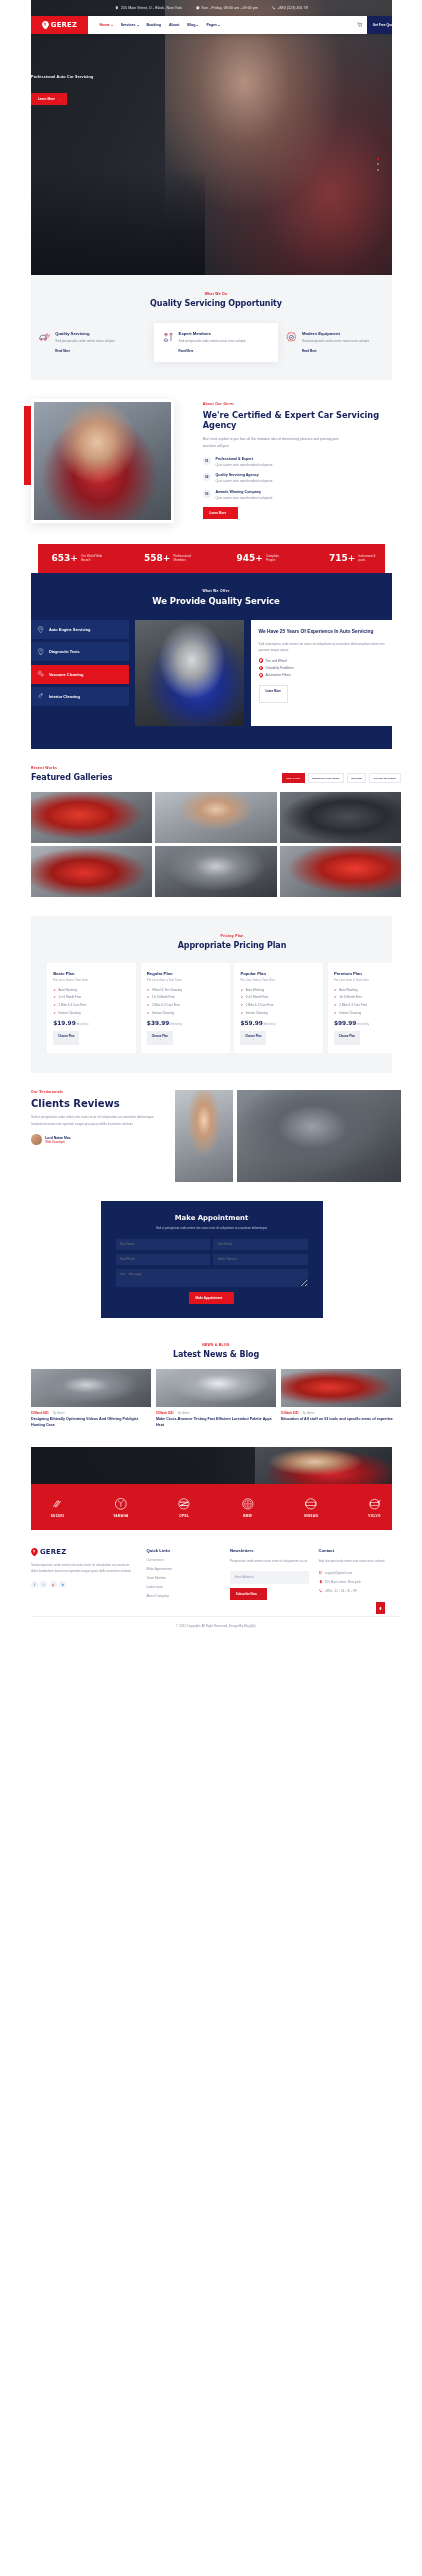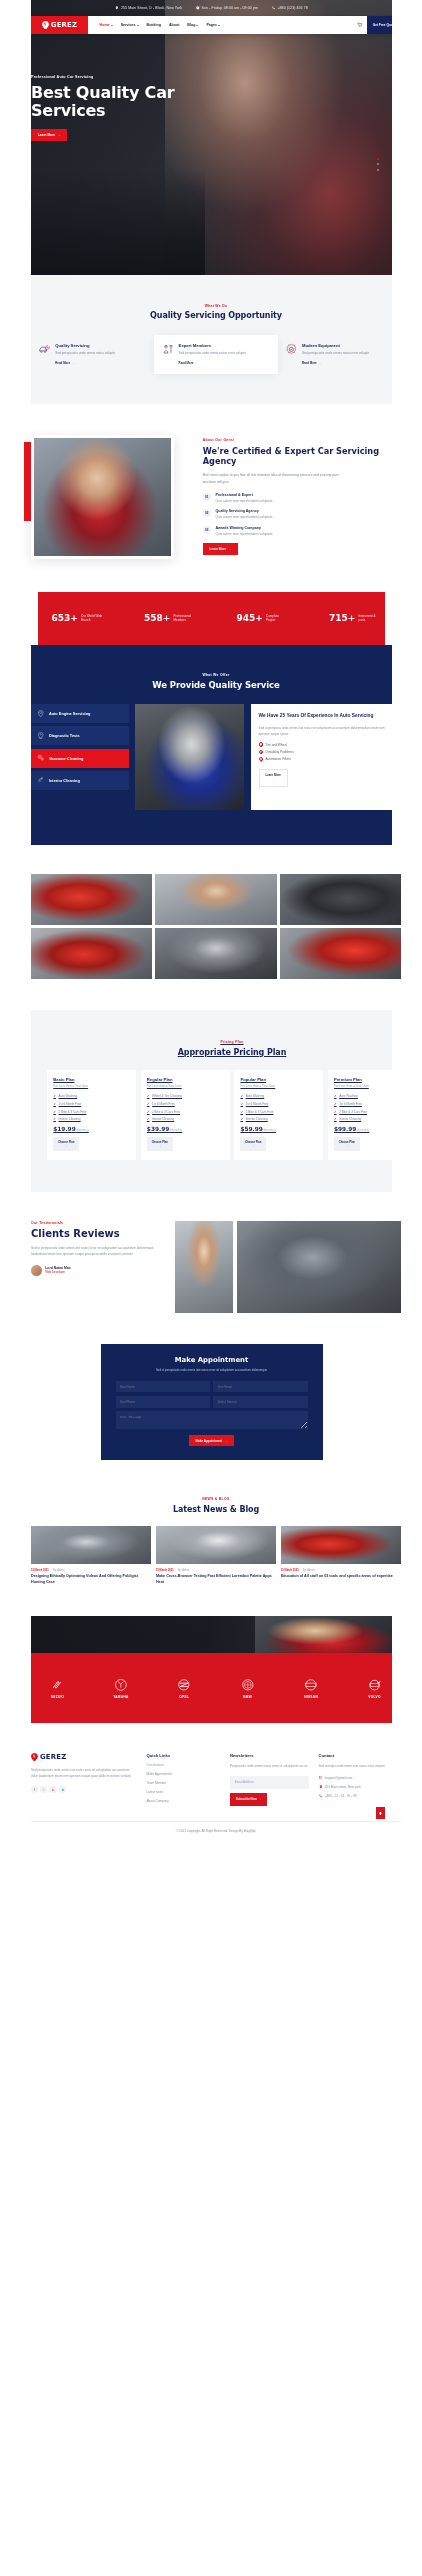--- a/index.html
+++ b/index.html
@@ -6,21 +6,21 @@
   * { margin:0; padding:0; box-sizing:border-box; }
   html,body { width:423px; }
   body {
     font-family:"Liberation Sans", sans-serif;
     background:#ffffff;
     color:#1b2559;
     width:423px;
     overflow-x:hidden;
   }
   .wrap { width:361px; margin:0 auto; position:relative; }
-  .container { width:370px; margin:12px auto; position:relative; }
+  .container { width:370px; margin:0 auto; position:relative; }
 
   
   .hero {
     height:275px;
     position:relative;
     background:
       linear-gradient(105deg, rgba(22,26,38,.93) 0%, rgba(22,26,38,.80) 42%, rgba(30,34,46,.45) 62%, rgba(40,42,50,.25) 100%),
       radial-gradient(circle at 68% 38%, #8a6f63 0%, #5e4a42 18%, #3c3a3c 40%, #26282e 70%);
     overflow:hidden;
   }
@@ -192,21 +192,21 @@
   .gal-grid { display:grid; grid-template-columns:repeat(3,1fr); gap:3.2px; margin-top:8.5px; }
   .gtile { height:51px; }
   .g1 { background:radial-gradient(ellipse at 40% 45%,#e23b2c 0%,#a81d18 32%,rgba(0,0,0,0) 62%), linear-gradient(150deg,#9ca2a8,#4d5157); }
   .g2 { background:radial-gradient(ellipse at 50% 34%,#e6c7ab 0%,#c59a7a 18%,rgba(0,0,0,0) 44%), linear-gradient(160deg,#b9bec4,#6d7278); }
   .g3 { background:radial-gradient(ellipse at 56% 48%,#4a4d53 0%,#2a2c31 40%,rgba(0,0,0,0) 70%), linear-gradient(140deg,#6f757c,#303338); }
   .g4 { background:radial-gradient(ellipse at 44% 52%,#e2342b 0%,#9c1b17 34%,rgba(0,0,0,0) 66%), linear-gradient(150deg,#aeb3b9,#51555b); }
   .g5 { background:radial-gradient(ellipse at 50% 40%,#c9ccd1 0%,#82878d 26%,rgba(0,0,0,0) 58%), linear-gradient(160deg,#7d838a,#35383d); }
   .g6 { background:radial-gradient(ellipse at 62% 44%,#ef3b2f 0%,#a81e18 32%,rgba(0,0,0,0) 64%), linear-gradient(140deg,#9aa0a6,#44484e); }
 
   
-  .pricing { background:#f4f5f7; padding:18px 16px 20px;text-decoration:underline; }
+  .pricing { background:#f4f5f7; padding:18px 16px 20px; }
   .price-grid { display:flex; gap:4.2px; margin-top:12.7px; }
   .price-card { flex:1; background:#fff; padding:7.4px 6.3px 8.5px; }
   .p-name { font-size:4.2px; font-weight:700; color:#16205a; margin-bottom:2.1px; }
   .p-sub { font-size:3px; color:#959cad; margin-bottom:5.8px; }
   .p-li { display:flex; align-items:center; gap:2.6px; font-size:3px; color:#7a8196; margin-bottom:3.7px; }
   .p-li .ck { color:#e3131e; font-size:3.2px; font-weight:700; }
   .p-amt { margin-top:4.8px; font-size:5.8px; font-weight:700; color:#16205a; font-family:"DejaVu Sans", sans-serif; }
   .p-amt span { font-size:3px; font-weight:400; color:#9aa1b1; }
   .p-btn { margin-top:5.3px; background:#eef0f4; color:#16205a; font-size:2.7px; font-weight:700; padding:3.7px 4.8px; display:inline-flex; flex-direction:column; align-items:center; gap:0.5px; }
 
@@ -362,21 +362,20 @@
               <circle cx="9" cy="19" r="1.6" fill="#16205a"></circle>
               <circle cx="17" cy="19" r="1.6" fill="#16205a"></circle>
             </svg>
           <div class="quote-btn">Get Free Quote</div>
         </div>
       </div>
     </div>
 
     <div class="hero-copy">
       <div class="hero-sub">Professional Auto Car Servicing</div>
-      <h1 class="hero-title">Best Quality Car Services</h1>
       <div class="hero-btn">
         <span>Learn More</span>
         <span>→</span>
       </div>
     </div>
     <div class="hero-dots">
       <i class="on"></i>
       <i></i>
       <i></i>
     </div>
@@ -566,20 +565,32 @@
             <span>Learn More</span>
             <span>→</span>
           </div>
         </div>
       </div>
     </div>
   </section>
 
   <section class="gal">
     <div class="container">
+      <div class="gal-head">
+        <div>
+          <div class="sec-label">Recent Works</div>
+          <h2 class="sec-title" style="margin-top:3.2px">Featured Galleries</h2>
+        </div>
+        <div class="gal-filters">
+          <span class="on">RED CARS</span>
+          <span>INTERIOR CLEANING</span>
+          <span>ENGINE</span>
+          <span>GLASS WASHING</span>
+        </div>
+      </div>
       <div class="gal-grid">
         <div class="gtile g1"></div>
         <div class="gtile g2"></div>
         <div class="gtile g3"></div>
         <div class="gtile g4"></div>
         <div class="gtile g5"></div>
         <div class="gtile g6"></div>
       </div>
     </div>
   </section>

